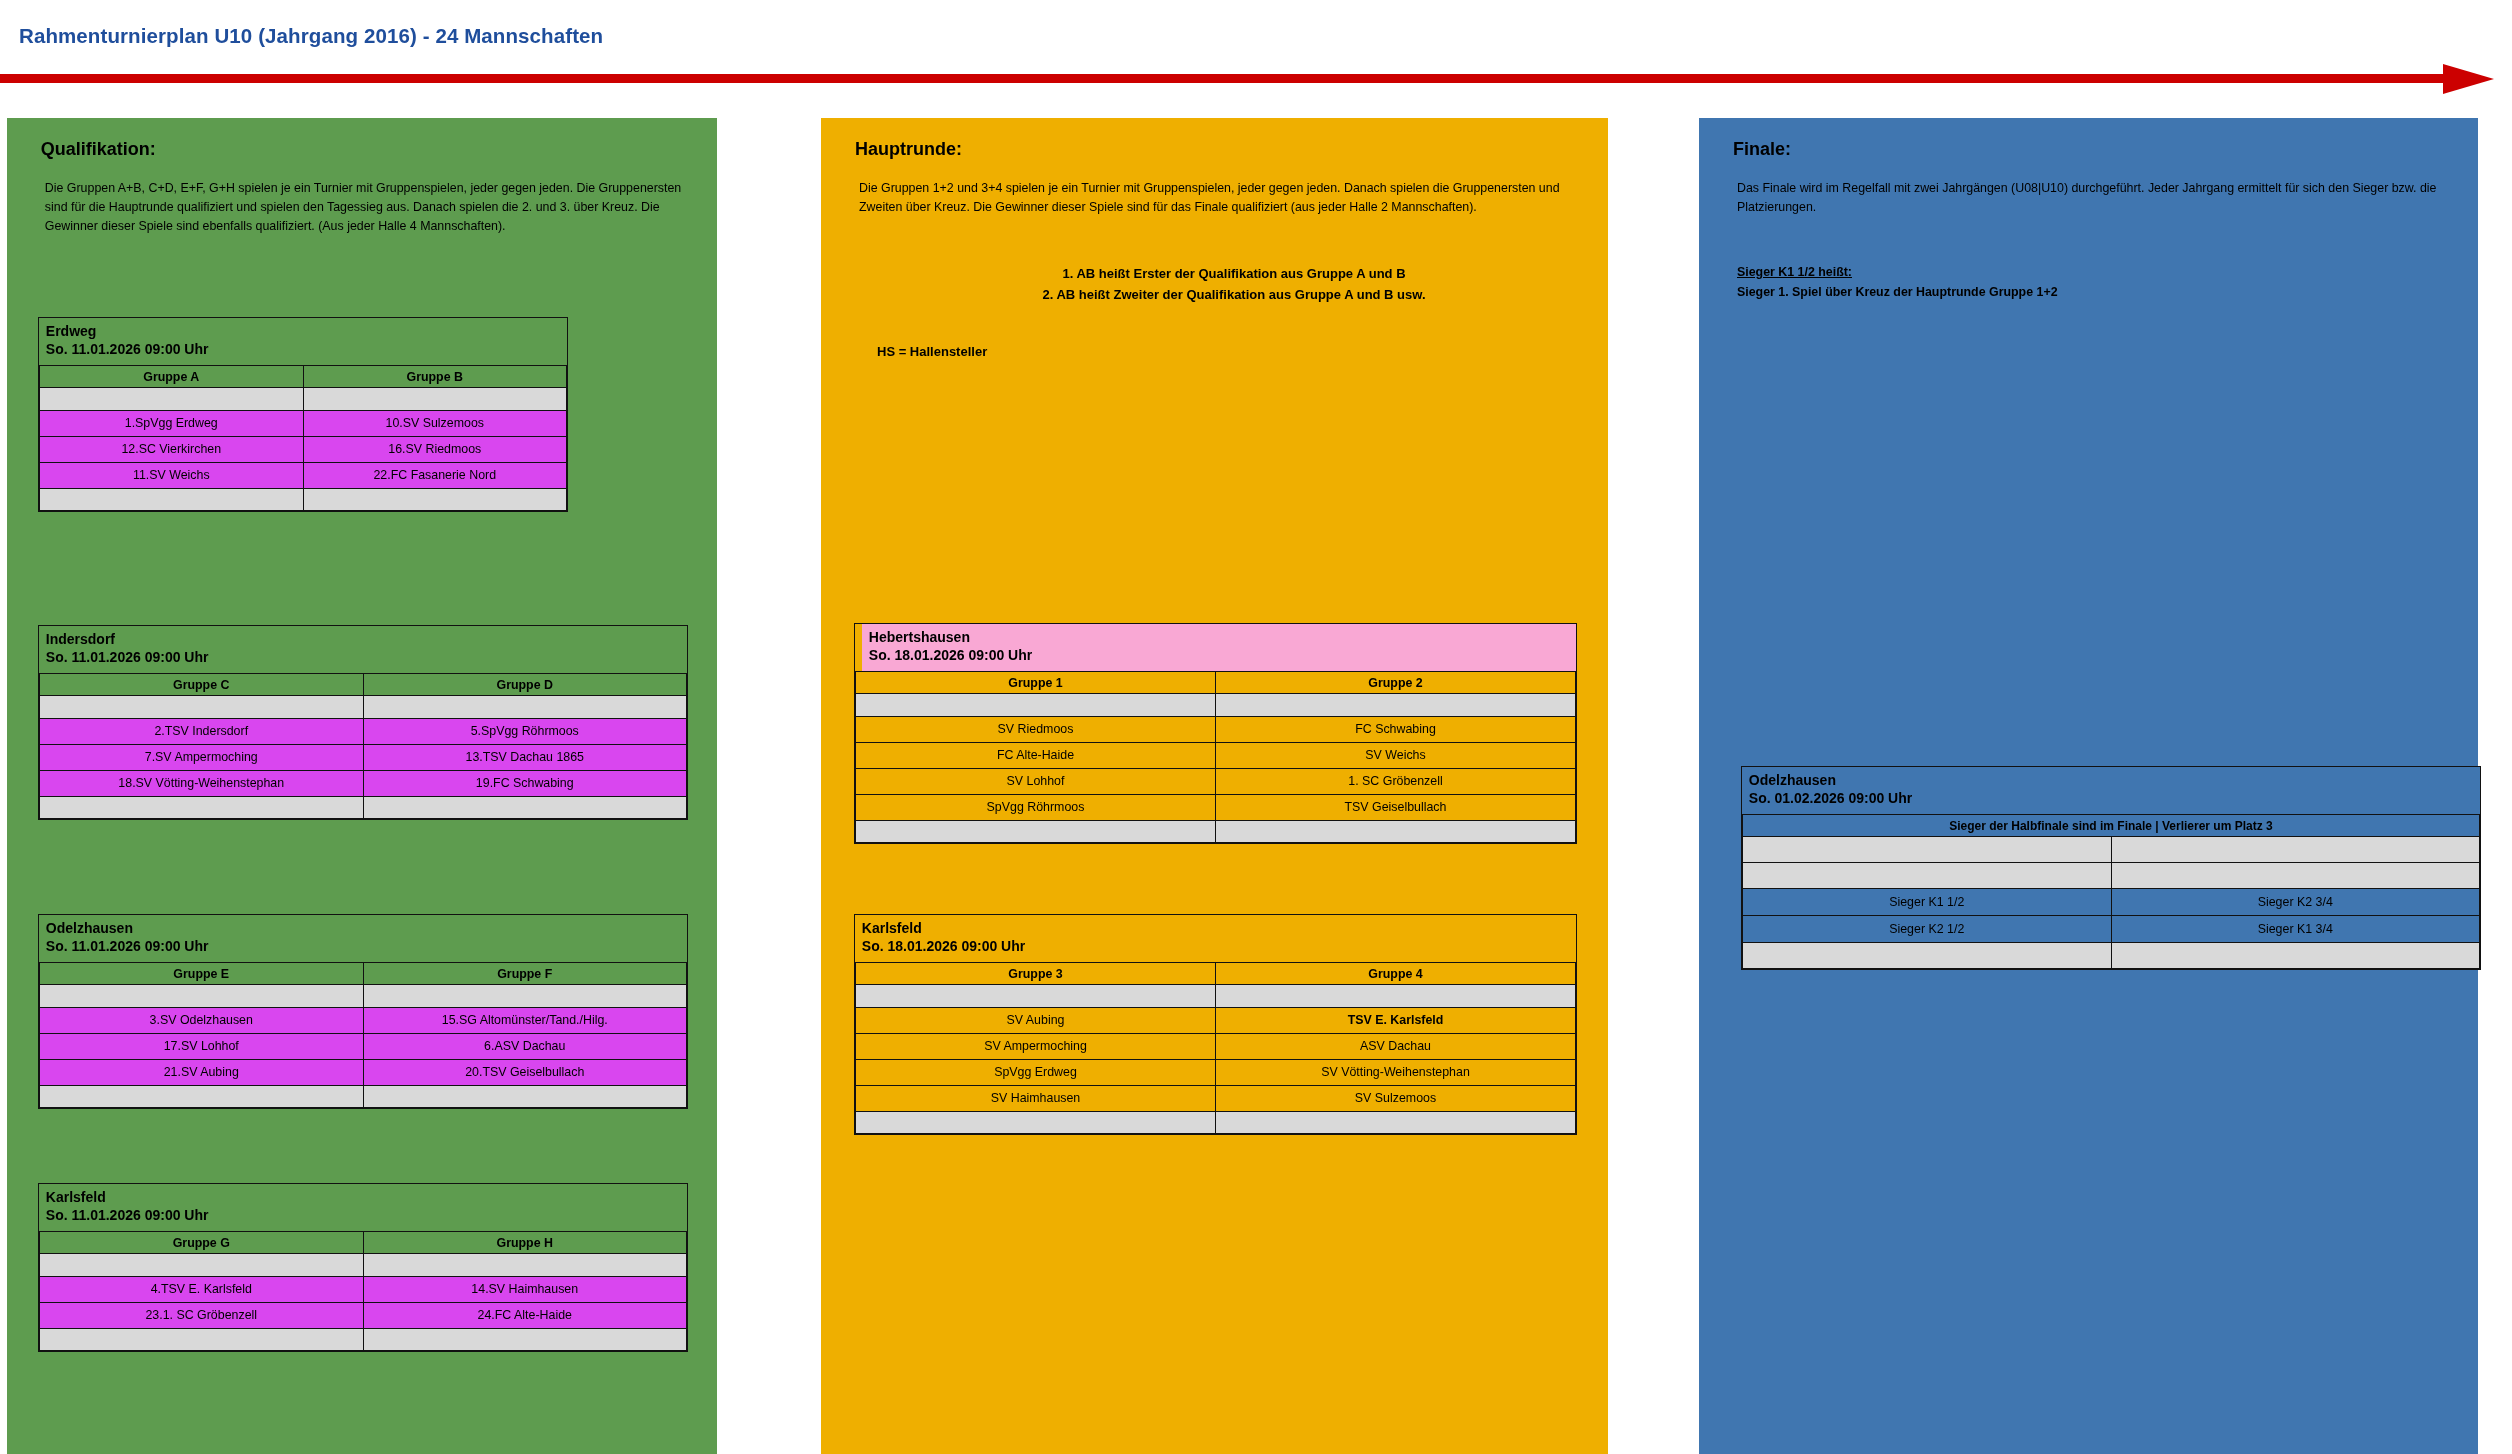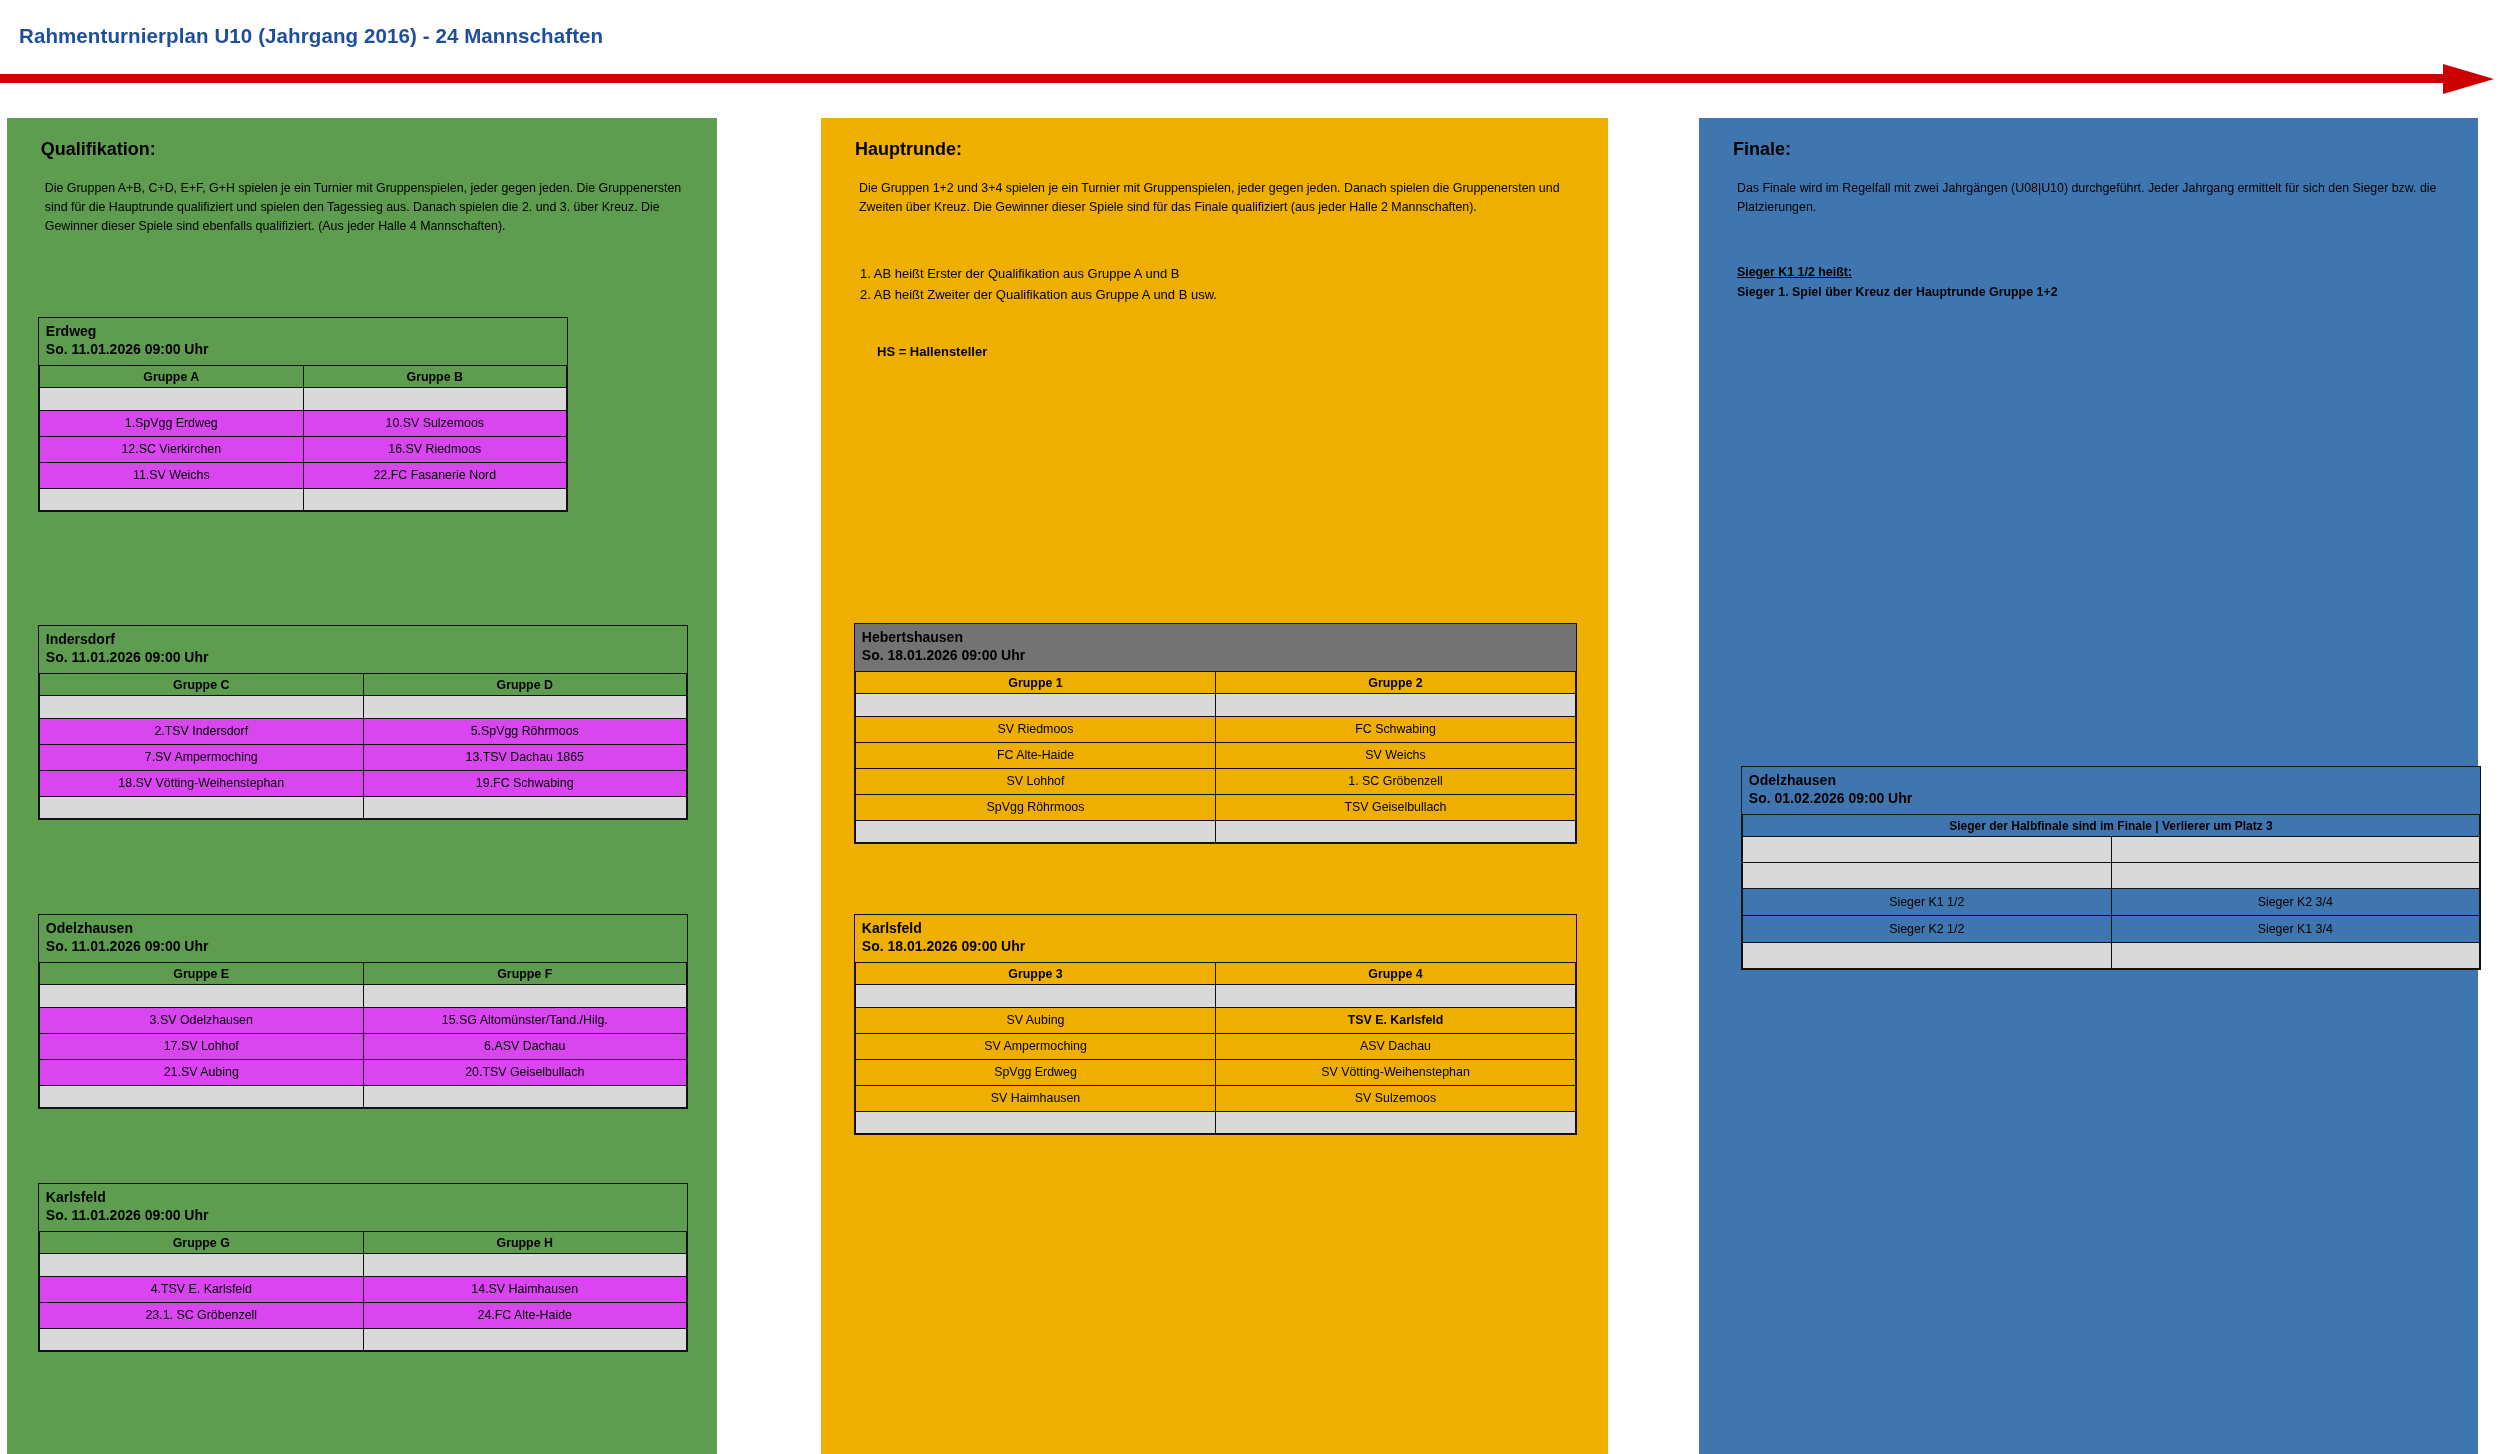--- a/index.html
+++ b/index.html
@@ -85,23 +85,24 @@
     color: #000;
     margin: 19px 33px 0 38px;
     max-width: 650px;
   }
   .col-main .col-intro { margin-left: 38px; max-width: 719px; }
   .col-final .col-intro { margin-left: 38px; max-width: 719px; }
 
   .note-block {
     margin: 46px 0 0 39px;
     font-size: 13px;
-    font-weight: normal;
+    font-weight: bold;
     line-height: 1.65;
     color: #000;
+    text-align: center;
   }
   .note-block-2 {
     margin: 38px 0 0 39px;
     font-size: 13px;
     font-weight: bold;
     color: #000;
     padding-left: 17px;
   }
   .final-note {
     margin: 46px 0 0 38px;
@@ -319,21 +320,21 @@
   <div class="col-heading">Hauptrunde:</div>
   <div class="col-intro">Die Gruppen 1+2 und 3+4 spielen je ein Turnier mit Gruppenspielen, jeder gegen jeden. Danach spielen die Gruppenersten und Zweiten über Kreuz. Die Gewinner dieser Spiele sind für das Finale qualifiziert (aus jeder Halle 2 Mannschaften).</div>
   <div class="note-block">
     <div>1. AB heißt Erster der Qualifikation aus Gruppe A und B</div>
     <div>2. AB heißt Zweiter der Qualifikation aus Gruppe A und B usw.</div>
   </div>
   <div class="note-block-2">HS = Hallensteller</div>
 </div>
 
 <div class="venue" style="left:854px; top:623px; width:723px;">
-  <div class="venue-head" style="background:#737373;">
+  <div class="venue-head" style="background:#f9a8d4;margin-left:7px;">
     <span class="v-name">Hebertshausen</span>
     <span class="v-date">So. 18.01.2026 09:00 Uhr</span>
   </div>
   <table class="grp main">
     <tbody>
         <tr>
       <th>Gruppe 1</th>
       <th>Gruppe 2</th>
     </tr>
     <tr>

